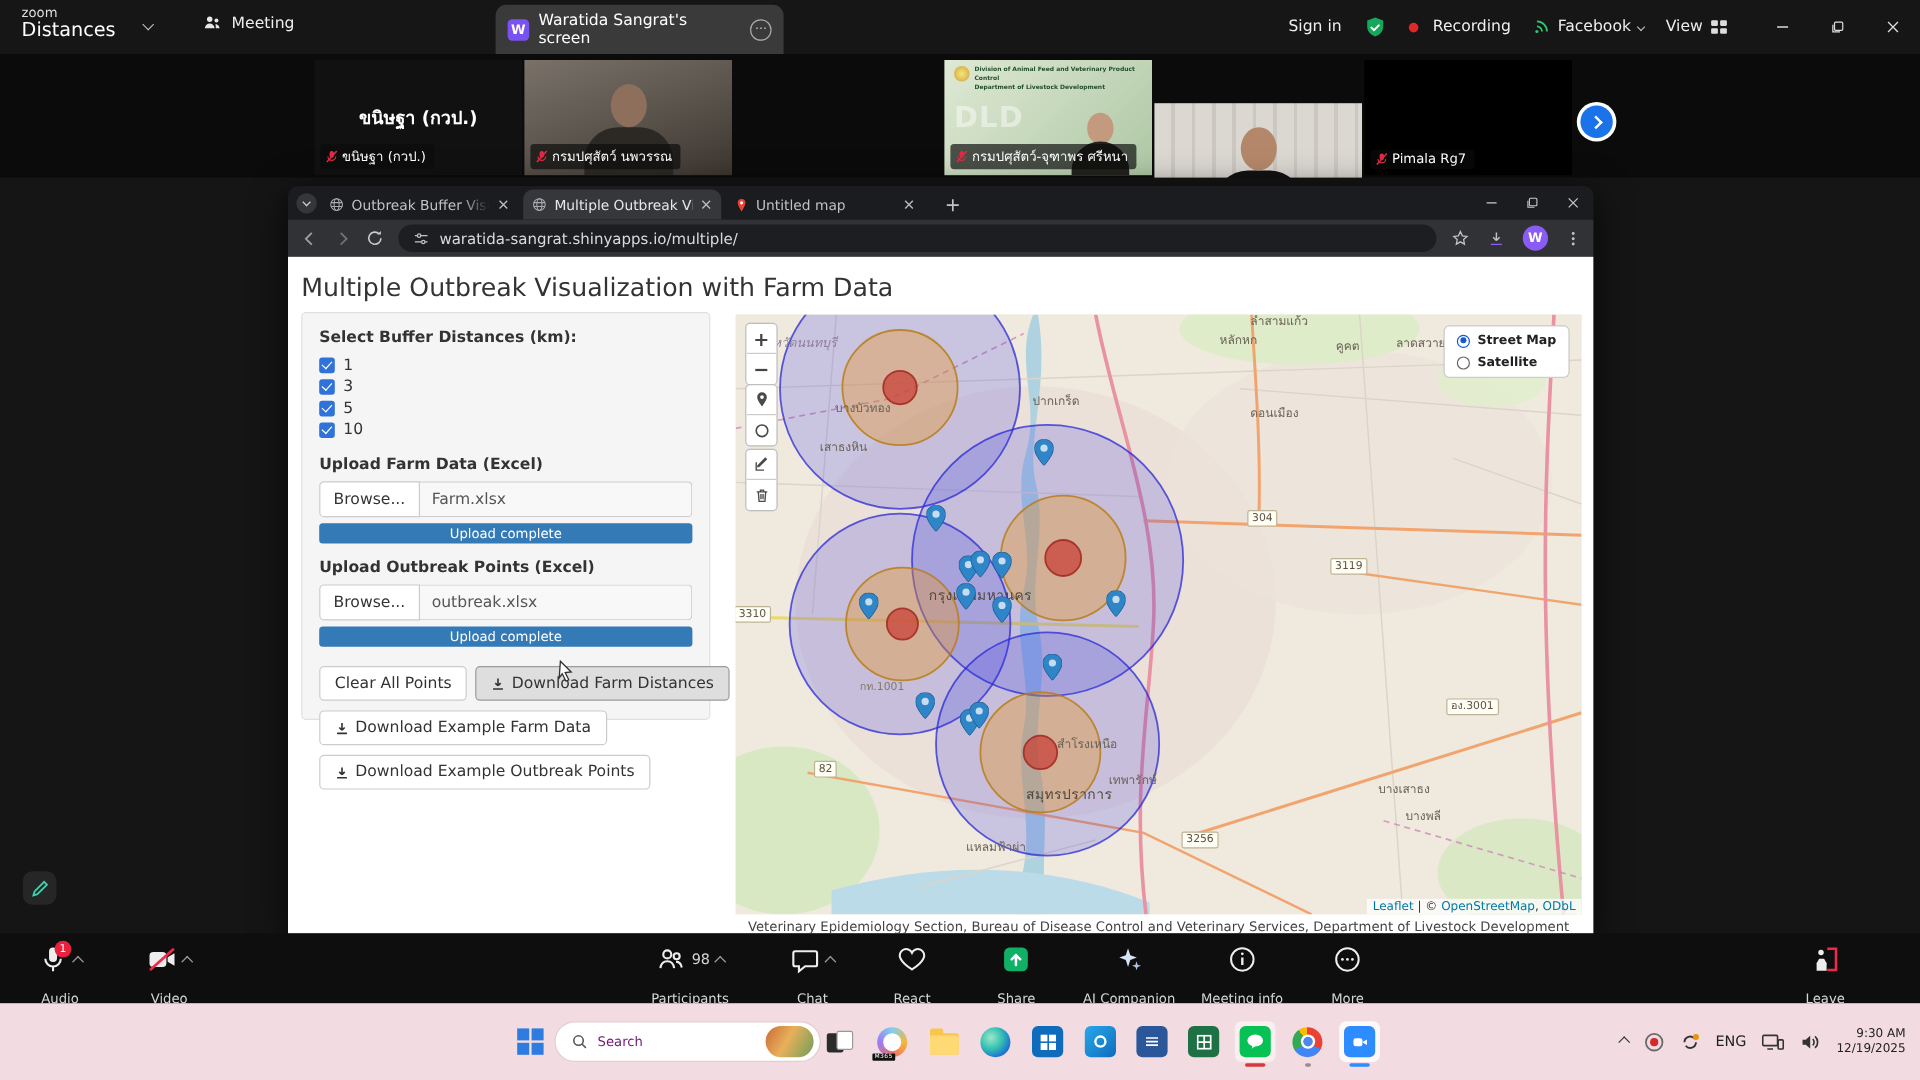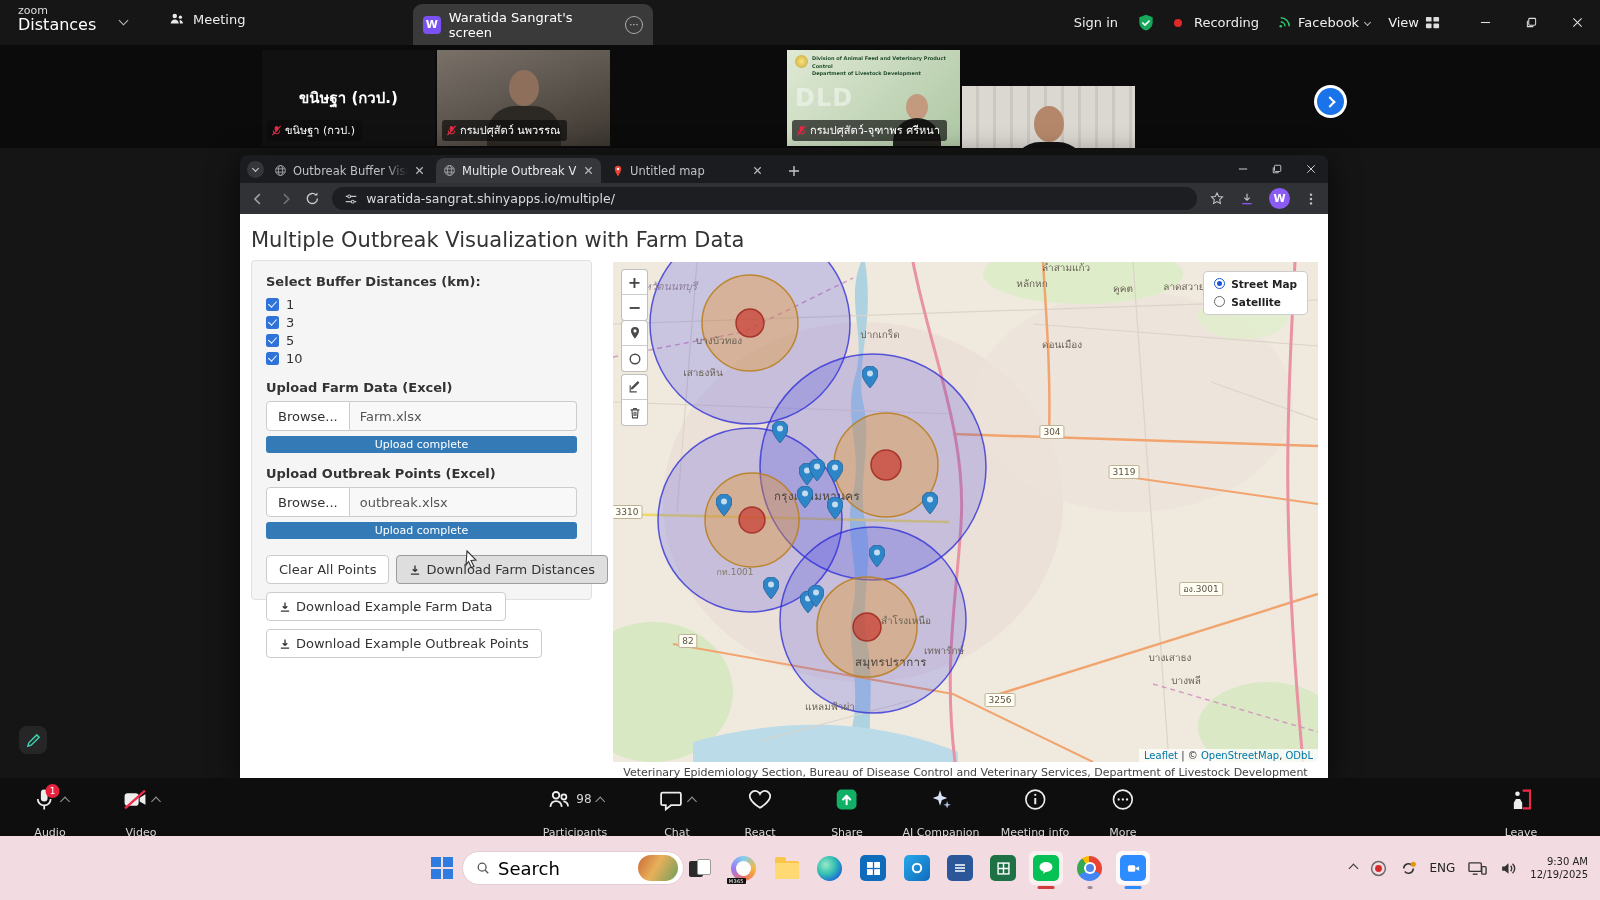--- a/index.html
+++ b/index.html
@@ -91,21 +91,21 @@
 .ml{position:absolute;transform:translate(-50%,-50%);white-space:nowrap;pointer-events:none}
 .ml.place{font-size:10px;color:#6b6257}
 .ml.city{font-size:11.5px;color:#4e473e;letter-spacing:.4px}
 .ml.admin{font-size:10.5px;color:#8d7f9d;font-style:italic}
 .ml.road{font-size:9px;color:#84796a}
 .shield{position:absolute;transform:translate(-50%,-50%);font-size:9px;color:#5c5546;background:#fffdf4;border:1px solid #bdb396;border-radius:2px;padding:0 3px;line-height:12px}
 .lf-ctl{position:absolute;width:27px;background:#fff;border:1.5px solid rgba(0,0,0,.25);border-radius:4px;overflow:hidden}
 .lf-btn{width:100%;height:25px;display:flex;align-items:center;justify-content:center;font-size:16px;font-weight:bold;color:#444;border-bottom:1px solid #ccc}
 .lf-btn:last-child{border-bottom:none}
 .layerbox{position:absolute;right:10px;top:9px;background:#fff;border:1.5px solid rgba(0,0,0,.2);border-radius:5px;padding:6px 10px;display:flex;flex-direction:column;gap:6px}
-.radio-row{display:flex;align-items:flex-start;gap:6px;font-size:10.5px;font-weight:bold;color:#222;white-space:nowrap}
+.radio-row{display:flex;align-items:center;gap:6px;font-size:10.5px;font-weight:bold;color:#222;white-space:nowrap}
 .rad{width:11px;height:11px;border-radius:50%;border:1.5px solid #666;position:relative;flex:none;background:#fff}
 .rad.sel{border-color:#1558d6}
 .rad.sel::after{content:"";position:absolute;left:1.5px;top:1.5px;width:5px;height:5px;border-radius:50%;background:#1558d6}
 .attrib{position:absolute;right:0;bottom:0;background:rgba(255,255,255,.75);font-size:10px;color:#333;padding:1px 5px}
 .attrib a{color:#0078a8;text-decoration:none}
 .map-footer{position:absolute;left:373px;top:552px;width:705px;text-align:center;font-size:11px;color:#444}
 
 
 .zoom-toolbar{position:absolute;left:0;top:778px;width:1600px;height:58px;background:#0e0e0e}
 .zt-item{position:absolute;top:6px;transform:translateX(-50%);text-align:center;color:#d6d6d6}
@@ -116,21 +116,21 @@
 .zt-chev{width:7px;height:7px;border-left:1.6px solid #9a9a9a;border-top:1.6px solid #9a9a9a;transform:rotate(45deg);margin-top:4px}
 
 
 .annot-btn{position:absolute;left:19px;top:726px;width:28px;height:28px;border-radius:8px;background:#262626;display:flex;align-items:center;justify-content:center}
 
 
 .taskbar{position:absolute;left:0;top:836px;width:1600px;height:64px;background:#f2dce1}
 .tk-start{position:absolute;left:428px;top:18px;width:28px;height:28px;display:flex;align-items:center;justify-content:center}
 .winlogo{display:grid;grid-template-columns:10px 10px;grid-template-rows:10px 10px;gap:1.5px}
 .winlogo i{background:#2f7ce0}
-.search-pill{position:absolute;left:462px;top:15px;width:222px;height:34px;background:#fff;border:1px solid #e3cdd4;border-radius:17px;display:flex;align-items:center;gap:8px;padding:0 5px 0 13px;color:#000000;font-size:18px}
+.search-pill{position:absolute;left:462px;top:15px;width:222px;height:34px;background:#fff;border:1px solid #e3cdd4;border-radius:17px;display:flex;align-items:center;gap:8px;padding:0 5px 0 13px;color:#701a75;font-size:11px}
 .search-img{margin-left:auto;width:40px;height:26px;border-radius:13px;background:linear-gradient(120deg,#c96a35,#e8b05a 45%,#6f9e5a);flex:none}
 .tk-ic{position:absolute;top:15px;width:34px;height:34px;border-radius:6px;display:flex;align-items:center;justify-content:center}
 .tk-ic.hl-red{background:rgba(255,255,255,.55)}
 .tk-ic.hl-blue{background:rgba(255,255,255,.8)}
 .underbar{position:absolute;bottom:-4px;left:50%;transform:translateX(-50%);width:17px;height:3px;border-radius:2px}
 .underdot{position:absolute;bottom:-4px;left:50%;transform:translateX(-50%);width:5px;height:3px;border-radius:2px;background:#9b8a90}
 .sq{width:26px;height:26px;border-radius:5px;display:flex;align-items:center;justify-content:center;color:#fff;font-weight:bold}
 .tray{position:absolute;right:12px;top:0;height:64px;display:flex;align-items:center;gap:13px;color:#222}
 .tray .lang{font-size:12px;font-weight:500}
 .clock{text-align:right;font-size:10px;line-height:1.35;color:#222}
@@ -271,20 +271,31 @@
       <div class="tile v-video-c" style="left: 962px; margin-top: 36px;">
         <div class="sil-body" style="bottom: 0px; width: 74px; height: 40px; background: rgb(18, 18, 20);"></div>
         <div class="sil-head" style="bottom: 40px; width: 30px; height: 36px; background: rgb(181, 135, 106);"></div>
         <div class="pt-label">
           <svg width="11" height="11" viewBox="0 0 12 12">
             <rect x="4" y="1" width="4" height="6" rx="2" fill="#e02c45"></rect>
             <path d="M2.5 6a3.5 3.5 0 0 0 7 0" fill="none" stroke="#e02c45" stroke-width="1.1"></path>
             <line x1="1.5" y1="11" x2="10.5" y2="1" stroke="#e02c45" stroke-width="1.4"></line>
           </svg>
           <span>กลุ่มพัฒนาวิชาการปศุสัตว์ (...</span>
+        </div>
+      </div>
+      <div class="tile v-photo" style="left: 1137px;">
+        <div class="photo-inner"></div>
+        <div class="pt-label">
+          <svg width="11" height="11" viewBox="0 0 12 12">
+            <rect x="4" y="1" width="4" height="6" rx="2" fill="#e02c45"></rect>
+            <path d="M2.5 6a3.5 3.5 0 0 0 7 0" fill="none" stroke="#e02c45" stroke-width="1.1"></path>
+            <line x1="1.5" y1="11" x2="10.5" y2="1" stroke="#e02c45" stroke-width="1.4"></line>
+          </svg>
+          <span>Pimala Rg7</span>
         </div>
       </div>
     </div>
   <div class="next-btn">
       <span class="inner">
         <span class="arr"></span>
       </span>
     </div>
 
   <div class="share-area">
@@ -518,21 +529,21 @@
               <span class="ml city" style="left: 278px; top: 400px;">สมุทรปราการ</span>
               <span class="ml place" style="left: 217px; top: 444px;">แหลมฟ้าผ่า</span>
               <span class="ml place" style="left: 557px; top: 395px;">บางเสาธง</span>
               <span class="ml place" style="left: 573px; top: 418px;">บางพลี</span>
               <span class="ml road" style="left: 122px; top: 310px;">กท.1001</span>
               <span class="shield" style="left: 439px; top: 170px;">304</span>
               <span class="shield" style="left: 511px; top: 210px;">3119</span>
               <span class="shield" style="left: 14px; top: 250px;">3310</span>
               <span class="shield" style="left: 75px; top: 379px;">82</span>
               <span class="shield" style="left: 387px; top: 438px; text-align: center;">3256</span>
-              <span class="shield" style="left: 588px; top: 327px;">อง.3001</span>
+              <span class="shield" style="left: 614px; top: 327px;">อง.3001</span>
             </div>
           <div id="pins">
               <div class="pin" style="left: 249px; top: 104px;"><svg width="16" height="22" viewBox="0 0 16 22">
                   <path d="M8 0C3.6 0 0 3.4 0 7.6 0 13.3 8 22 8 22s8-8.7 8-14.4C16 3.4 12.4 0 8 0z" fill="#2e86c9" stroke="#1d5e92" stroke-width="0.8"></path>
                   <circle cx="8" cy="7.5" r="3" fill="#c5ddee"></circle>
                 </svg></div>
               <div class="pin" style="left: 159px; top: 159px;"><svg width="16" height="22" viewBox="0 0 16 22">
                   <path d="M8 0C3.6 0 0 3.4 0 7.6 0 13.3 8 22 8 22s8-8.7 8-14.4C16 3.4 12.4 0 8 0z" fill="#2e86c9" stroke="#1d5e92" stroke-width="0.8"></path>
                   <circle cx="8" cy="7.5" r="3" fill="#c5ddee"></circle>
                 </svg></div>

